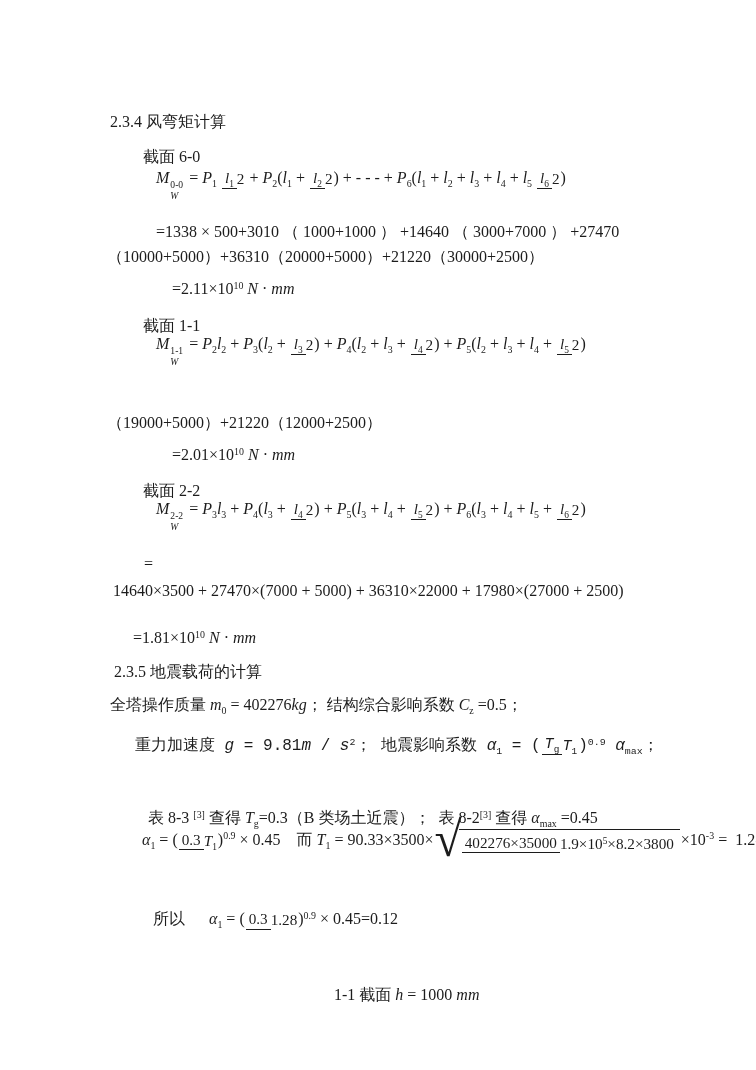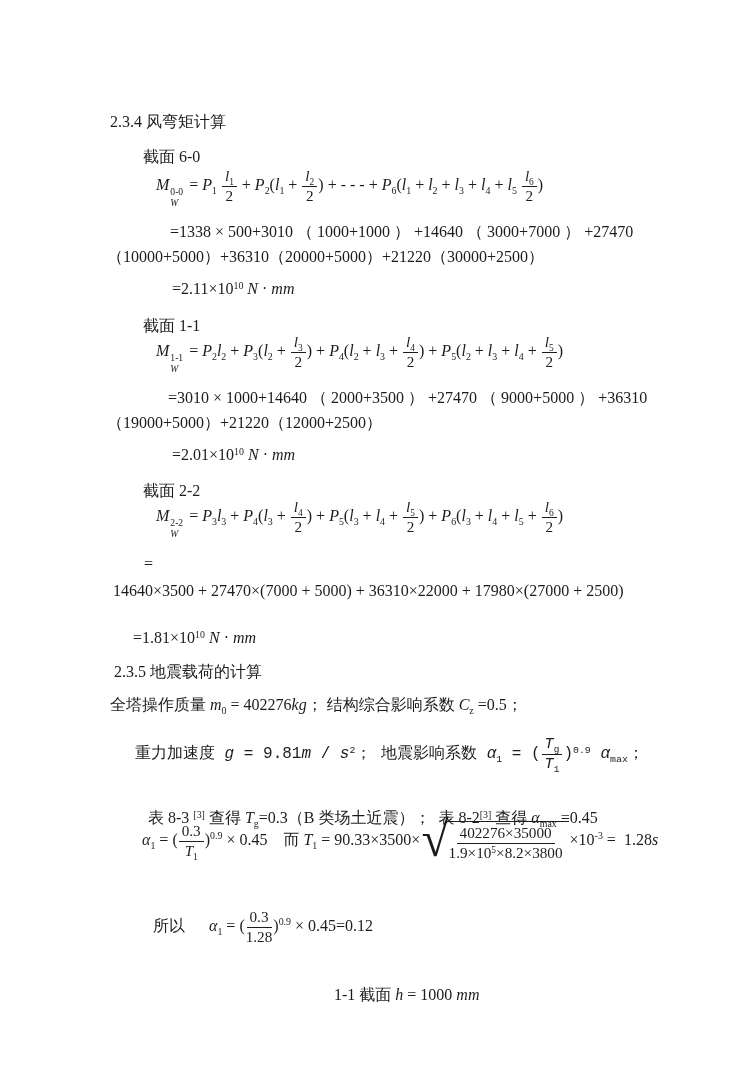--- a/index.html
+++ b/index.html
@@ -15,34 +15,34 @@
   }
   .line{position:absolute;white-space:pre;line-height:1.25;}
   i{font-style:italic;}
   sub,sup{font-size:0.62em;line-height:0;}
   sub{vertical-align:-0.4em;}
   sup{vertical-align:0.55em;}
   
   .ss{display:inline-flex;flex-direction:column;align-items:flex-start;
       font-size:0.6em;line-height:1.15;vertical-align:-0.55em;margin-left:1px;margin-right:2px;justify-content:center;}
   
-  .fr{display:inline-flex;flex-direction:column;align-items:center;
+  .fr{display:inline-flex;flex-direction:row;align-items:center;
       vertical-align:middle;text-align:center;line-height:1.1;font-size:0.95em;margin:0 1px;}
   .fr-n{border-bottom:1.3px solid #1c1c1c;padding:0 3px 1px 3px;}
   .fr-d{padding-top:1px;}
   
   .sqrt{display:inline-flex;align-items:center;vertical-align:middle;margin:0 1px;}
   .rad{font-size:3.1em;line-height:0.85;font-weight:400;transform:translateY(-1px);}
   .sqc{border-top:1.5px solid #1c1c1c;padding:3px 5px 0 2px;margin-left:-3px;}
 
   
   .l01{left:110px;top:88px;}
   .l02{left:143px;top:123px;}
   .l03{left:156px;top:144px;}
-  .l04{left:170px;top:198px;}
+  .l04{left:156px;top:198px;}
   .l05{left:107px;top:223px;}
   .l06{left:172px;top:255px;}
   .l07{left:143px;top:292px;}
   .l08{left:156px;top:310px;}
   .l09{left:168px;top:364px;}
   .l10{left:107px;top:389px;}
   .l11{left:172px;top:421px;}
   .l12{left:143px;top:457px;}
   .l13{left:156px;top:475px;}
   .l14{left:144px;top:530px;}
@@ -62,21 +62,20 @@
 
 <div class="page">
   <div class="line l01">2.3.4 风弯矩计算</div>
   <div class="line l02">截面 6-0</div>
   <div class="line l03"><i>M</i><span class="ss"><span class="ss-t">0-0</span><span class="ss-b"><i>W</i></span></span> = <i>P</i><sub>1</sub> <span class="fr"><span class="fr-n"><i>l</i><sub>1</sub></span><span class="fr-d">2</span></span> + <i>P</i><sub>2</sub>(<i>l</i><sub>1</sub> + <span class="fr"><span class="fr-n"><i>l</i><sub>2</sub></span><span class="fr-d">2</span></span>) + - - - + <i>P</i><sub>6</sub>(<i>l</i><sub>1</sub> + <i>l</i><sub>2</sub> + <i>l</i><sub>3</sub> + <i>l</i><sub>4</sub> + <i>l</i><sub>5</sub> <span class="fr"><span class="fr-n"><i>l</i><sub>6</sub></span><span class="fr-d">2</span></span>)</div>
   <div class="line l04">=1338 × 500+3010 （ 1000+1000 ） +14640 （ 3000+7000 ） +27470</div>
   <div class="line l05">（10000+5000）+36310（20000+5000）+21220（30000+2500）</div>
   <div class="line l06">=2.11×10<sup>10</sup> <i>N</i> · <i>mm</i></div>
   <div class="line l07">截面 1-1</div>
   <div class="line l08"><i>M</i><span class="ss"><span class="ss-t">1-1</span><span class="ss-b"><i>W</i></span></span> = <i>P</i><sub>2</sub><i>l</i><sub>2</sub> + <i>P</i><sub>3</sub>(<i>l</i><sub>2</sub> + <span class="fr"><span class="fr-n"><i>l</i><sub>3</sub></span><span class="fr-d">2</span></span>) + <i>P</i><sub>4</sub>(<i>l</i><sub>2</sub> + <i>l</i><sub>3</sub> + <span class="fr"><span class="fr-n"><i>l</i><sub>4</sub></span><span class="fr-d">2</span></span>) + <i>P</i><sub>5</sub>(<i>l</i><sub>2</sub> + <i>l</i><sub>3</sub> + <i>l</i><sub>4</sub> + <span class="fr"><span class="fr-n"><i>l</i><sub>5</sub></span><span class="fr-d">2</span></span>)</div>
-  <div class="line l09">=3010 × 1000+14640 （ 2000+3500 ） +27470 （ 9000+5000 ） +36310</div>
   <div class="line l10">（19000+5000）+21220（12000+2500）</div>
   <div class="line l11">=2.01×10<sup>10</sup> <i>N</i> · <i>mm</i></div>
   <div class="line l12">截面 2-2</div>
   <div class="line l13"><i>M</i><span class="ss"><span class="ss-t">2-2</span><span class="ss-b"><i>W</i></span></span> = <i>P</i><sub>3</sub><i>l</i><sub>3</sub> + <i>P</i><sub>4</sub>(<i>l</i><sub>3</sub> + <span class="fr"><span class="fr-n"><i>l</i><sub>4</sub></span><span class="fr-d">2</span></span>) + <i>P</i><sub>5</sub>(<i>l</i><sub>3</sub> + <i>l</i><sub>4</sub> + <span class="fr"><span class="fr-n"><i>l</i><sub>5</sub></span><span class="fr-d">2</span></span>) + <i>P</i><sub>6</sub>(<i>l</i><sub>3</sub> + <i>l</i><sub>4</sub> + <i>l</i><sub>5</sub> + <span class="fr"><span class="fr-n"><i>l</i><sub>6</sub></span><span class="fr-d">2</span></span>)</div>
   <div class="line l14">=</div>
   <div class="line l15">14640×3500 + 27470×(7000 + 5000) + 36310×22000 + 17980×(27000 + 2500)</div>
   <div class="line l16">=1.81×10<sup>10</sup> <i>N</i> · <i>mm</i></div>
   <div class="line l17">2.3.5 地震载荷的计算</div>
   <div class="line l18">全塔操作质量 <i>m</i><sub>0</sub> = 402276<i>kg</i>； 结构综合影响系数 <i>C</i><sub>z</sub> =0.5；</div>
   <div class="line l19">重力加速度 <i>g</i> = 9.81<i>m</i> / <i>s</i><sup>2</sup>； 地震影响系数 <i>α</i><sub>1</sub> = (<span class="fr"><span class="fr-n"><i>T</i><sub>g</sub></span><span class="fr-d"><i>T</i><sub>1</sub></span></span>)<sup>0.9</sup> <i>α</i><sub>max</sub>；</div>

